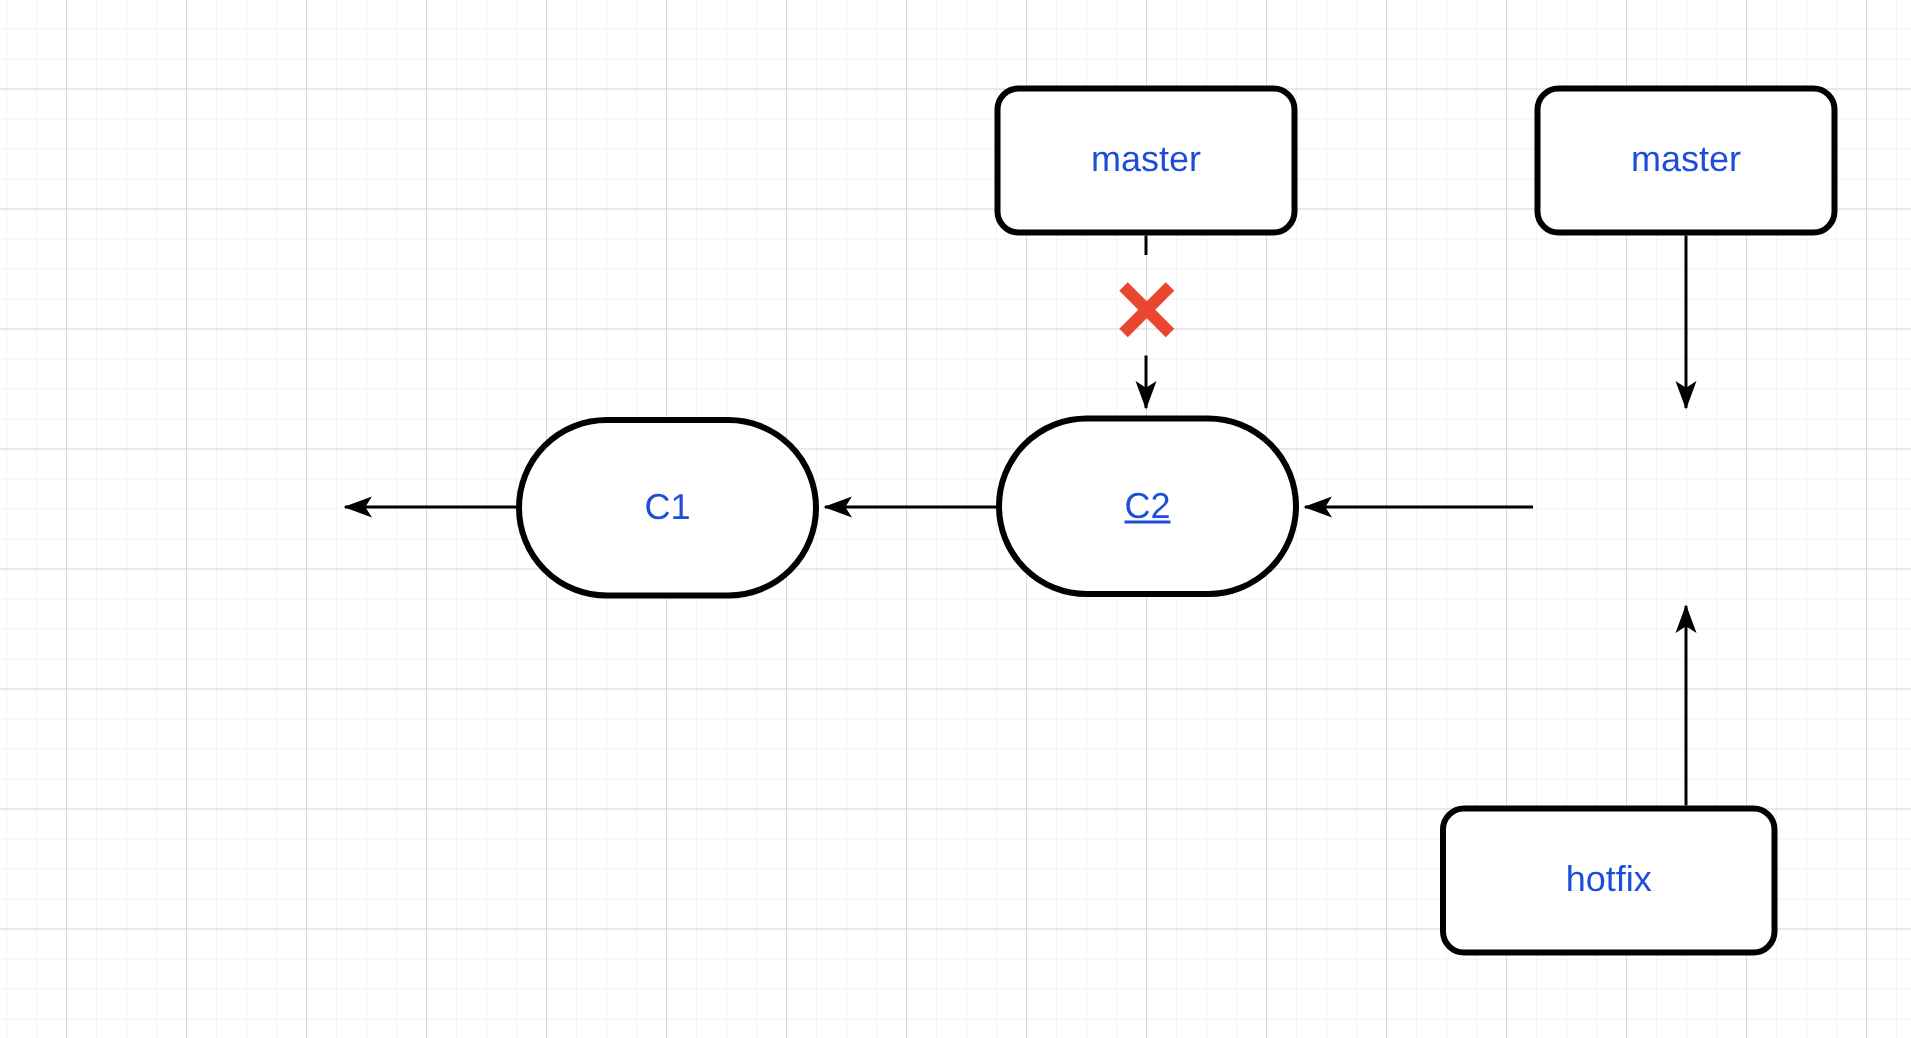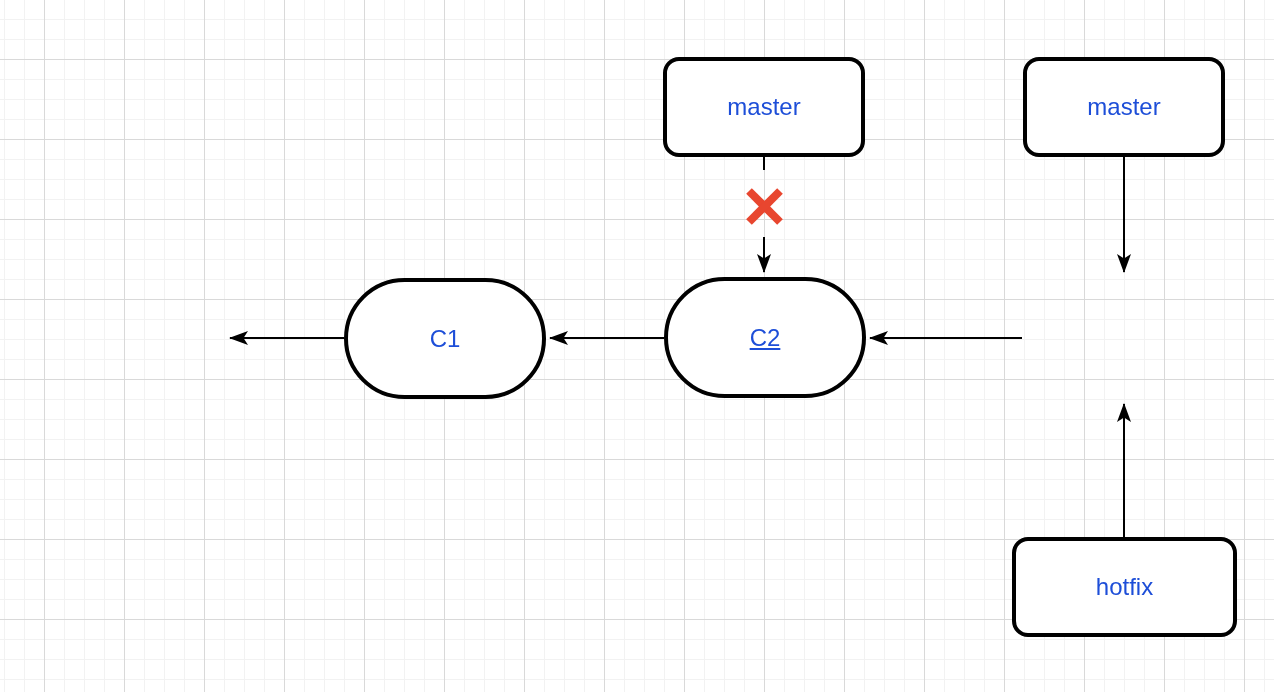--- a/index.html
+++ b/index.html
@@ -117,17 +117,17 @@
 
 
   <div class="node branch" style="left:663px; top:57px;">
     <span>master</span>
   </div>
 
   <div class="node branch" style="left:1023px; top:57px;">
     <span>master</span>
   </div>
 
-  <div class="node branch" style="left:1012px; top:537px; width:225px;">
+  <div class="node branch" style="left:960px; top:537px; width:225px;">
     <span>hotfix</span>
   </div>
 
 </div>
 
 </body></html>

